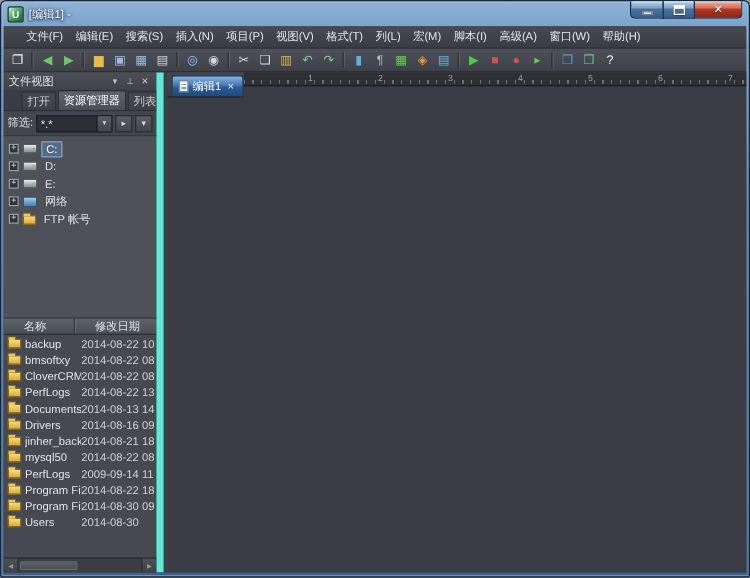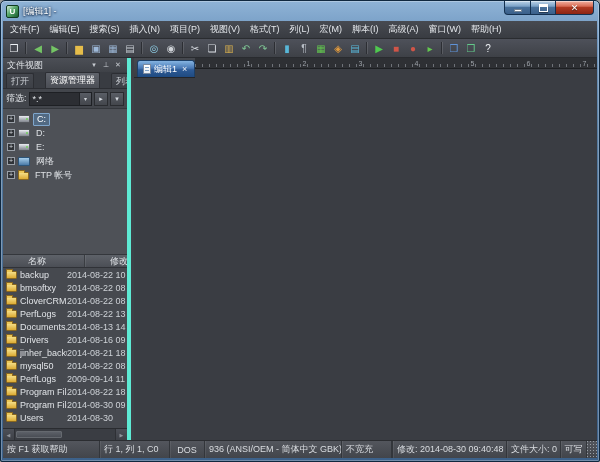--- a/index.html
+++ b/index.html
@@ -10,52 +10,52 @@
 .title-text{font-size:9px;text-shadow:0 0 3px rgba(0,30,60,.95),0 1px 2px rgba(0,20,50,.85);white-space:nowrap;}
 .win-buttons{position:absolute;top:0;right:3px;display:flex;}
 .win-btn{height:14px;border:1px solid #14304f;border-top:none;display:flex;align-items:center;justify-content:center;margin-left:-1px;box-shadow:inset 0 1px 0 rgba(255,255,255,.45);}
 .win-btn.min{width:27px;border-radius:0 0 0 4px;background:linear-gradient(#bcd4e9 0%,#7ba2c8 40%,#49719b 50%,#3a5f8a 100%);}
 .win-btn.max{width:26px;background:linear-gradient(#bcd4e9 0%,#7ba2c8 40%,#49719b 50%,#3a5f8a 100%);}
 .win-btn.close{width:39px;border-radius:0 0 4px 0;background:linear-gradient(#f2b1a1 0%,#d86c55 40%,#b03a22 50%,#8c2413 100%);}
 .glyph-min{width:8px;height:3px;background:#fff;border:1px solid rgba(20,48,79,.6);margin-top:5px;}
 .glyph-max{width:9px;height:8px;border:1px solid #fff;border-top:3px solid #fff;box-shadow:0 1px 1px rgba(0,0,0,.4);background:transparent;}
 .close-x{color:#fff;font-size:9px;text-shadow:0 1px 1px rgba(0,0,0,.6);}
 .app-body{height:437px;background:#3d4046;display:flex;flex-direction:column;overflow:hidden;}
-.menubar{height:18px;background:linear-gradient(#474a51,#393c42);display:flex;align-items:stretch;padding-left:2px;border-bottom:1px solid #2a2c30;overflow:hidden;}
+.menubar{height:18px;background:linear-gradient(#474a51,#393c42);display:flex;align-items:stretch;padding-left:13px;border-bottom:1px solid #2a2c30;overflow:hidden;}
 .menu-item{padding:0 5px;display:flex;align-items:center;color:#e3e6ea;white-space:nowrap;cursor:default;}
 .toolbar{height:19px;background:linear-gradient(#4e515a,#3e4147);display:flex;align-items:center;padding:0 3px;border-bottom:1px solid #292b2f;gap:1px;overflow:hidden;}
 .tb-icon{width:16px;height:16px;flex:none;display:flex;align-items:center;justify-content:center;font-size:10px;border-radius:2px;cursor:default;}
 .tb-sep{width:6px;height:14px;flex:none;position:relative;}
 .tb-sep::after{content:"";position:absolute;left:2px;top:1px;bottom:1px;width:1px;background:#2c2e33;box-shadow:1px 0 0 rgba(255,255,255,.12);}
 .main{flex:1;display:flex;min-height:0;}
 
-.sidebar{width:128px;flex:none;background:#43464c;display:flex;flex-direction:column;border-right:4px solid #5eead4;min-height:0;}
+.sidebar{width:128px;flex:none;background:#43464c;display:flex;flex-direction:column;border-right:6px solid #5eead4;min-height:0;}
 .panel-header{height:14px;flex:none;display:flex;align-items:center;padding:0 4px;color:#dde0e4;background:linear-gradient(#4c4f56,#3f4248);}
 .ph-btns{margin-left:auto;display:flex;gap:2px;}
 .ph-btn{font-size:7px;color:#c6cad0;width:10px;text-align:center;cursor:default;}
-.p-tabs{height:17px;flex:none;display:flex;align-items:flex-end;background:#393c42;padding-left:3px;gap:11px;overflow:hidden;border-bottom:1px solid #2c2e33;}
+.p-tabs{height:17px;flex:none;display:flex;align-items:flex-end;background:#393c42;padding-left:14px;gap:1px;overflow:hidden;border-bottom:1px solid #2c2e33;}
 .p-tab{height:15px;padding:0 4px;display:flex;align-items:center;background:linear-gradient(#45484f,#3d4046);border:1px solid #2c2e33;border-bottom:none;border-radius:2px 2px 0 0;color:#c9cdd3;white-space:nowrap;cursor:default;}
 .p-tab.active{background:linear-gradient(#5f636b,#4b4e55);color:#fff;height:16px;}
 .filter-row{height:20px;flex:none;display:flex;align-items:center;padding:0 3px;gap:2px;background:#43464c;border-bottom:1px solid #34373c;color:#dde0e4;}
 .combo{flex:1;height:14px;min-width:0;background:#2c2e33;border:1px solid #1e2024;display:flex;align-items:center;padding-left:3px;color:#e4e7eb;}
 .combo-arrow{margin-left:auto;width:12px;height:100%;background:linear-gradient(#585c64,#43464c);border-left:1px solid #1e2024;display:flex;align-items:center;justify-content:center;font-size:6px;color:#cfd3d8;}
 .mini-btn{width:14px;height:14px;flex:none;background:linear-gradient(#5a5e66,#43464c);border:1px solid #2a2c30;display:flex;align-items:center;justify-content:center;color:#d8dce2;font-size:7px;cursor:default;}
 .tree{height:146px;flex:none;background:#4e5157;border-bottom:1px solid #34373c;padding-top:3px;overflow:hidden;}
 .tree-row{height:14px;display:flex;align-items:center;padding-left:4px;color:#dde0e4;cursor:default;}
 .exp{width:8px;height:8px;flex:none;border:1px solid #9aa0a8;background:#2f3237;color:#d8dce2;font-size:7px;line-height:6px;text-align:center;margin-right:3px;}
 .ti{flex:none;margin-right:3px;}
 .i-drive{width:12px;height:8px;background:linear-gradient(#eceef2,#a8acb4 60%,#83878f);border:1px solid #55585e;border-radius:1px;position:relative;}
 .i-drive::after{content:"";position:absolute;right:1px;top:2px;width:2px;height:2px;background:#6fcf5a;border-radius:50%;}
 .i-network{width:12px;height:9px;background:linear-gradient(#a6cdea,#4a7aa8);border:1px solid #2d5478;border-radius:1px;}
 .i-folder{width:11px;height:8px;background:linear-gradient(#f4dd86,#dcab34);border:1px solid #8a6820;border-radius:1px;position:relative;margin-top:2px;}
 .i-folder::before{content:"";position:absolute;top:-3px;left:-1px;width:5px;height:2px;background:#ecc859;border:1px solid #8a6820;border-bottom:none;border-radius:1px 1px 0 0;}
 .tree-label{padding:0 3px;line-height:11px;white-space:nowrap;}
 .tree-label.sel{background:rgba(86,128,168,.55);border:1px solid #7fa6cc;border-radius:1px;color:#fff;}
 .list-header{height:13px;flex:none;display:flex;background:linear-gradient(#5e6269,#4b4e55);border-bottom:1px solid #303237;color:#dfe2e6;}
-.lh-col{display:flex;align-items:center;padding-left:0;overflow:hidden;white-space:nowrap;margin-left:25px;}
+.lh-col{display:flex;align-items:center;padding-left:16px;overflow:hidden;white-space:nowrap;}
 .lh-name{width:57px;border-right:1px solid #3a3d42;box-shadow:1px 0 0 rgba(255,255,255,.08);}
 .lh-date{flex:1;}
 .file-list{flex:1;min-height:0;overflow:hidden;background:#46494f;}
 .f-row{height:13px;display:flex;align-items:center;padding-left:3px;color:#e0e3e7;cursor:default;}
 .f-row .i-folder{margin-top:1px;}
 .f-name{flex:1;min-width:0;overflow:hidden;white-space:nowrap;padding-right:2px;}
 .f-date{width:60px;flex:none;overflow:hidden;white-space:nowrap;color:#ced2d7;}
 .h-scroll{height:12px;flex:none;background:#3a3d43;border-top:1px solid #2a2c30;display:flex;align-items:stretch;}
 .h-arrow{width:12px;flex:none;display:flex;align-items:center;justify-content:center;font-size:5px;color:#8f939a;background:linear-gradient(#4c4f57,#3e4147);border-right:1px solid #2e3035;}
 .h-arrow.right{border-right:none;border-left:1px solid #2e3035;}
@@ -319,26 +319,14 @@
             <div class="caret"></div>
           </div>
           <div class="v-scroll">
             <span class="v-arrow">▲</span>
             <span class="v-thumb"></span>
             <span class="v-arrow down">▼</span>
           </div>
         </div>
       </div>
     </div>
-    <div class="statusbar">
-      <div class="sb-cell sb-help">按 F1 获取帮助</div>
-      <div class="sb-cell sb-pos">行 1, 列 1, C0</div>
-      <div class="sb-cell sb-eol">DOS</div>
-      <div class="sb-cell sb-enc">936   (ANSI/OEM - 简体中文 GBK)</div>
-      <div class="sb-cell sb-mode">不宽充</div>
-      <div class="sb-gap"></div>
-      <div class="sb-cell sb-mod">修改: 2014-08-30 09:40:48</div>
-      <div class="sb-cell sb-size">文件大小: 0</div>
-      <div class="sb-cell sb-rw">可写</div>
-      <div class="sb-cell sb-grip"></div>
-    </div>
   </div>
 </div>
 
 </body></html>

